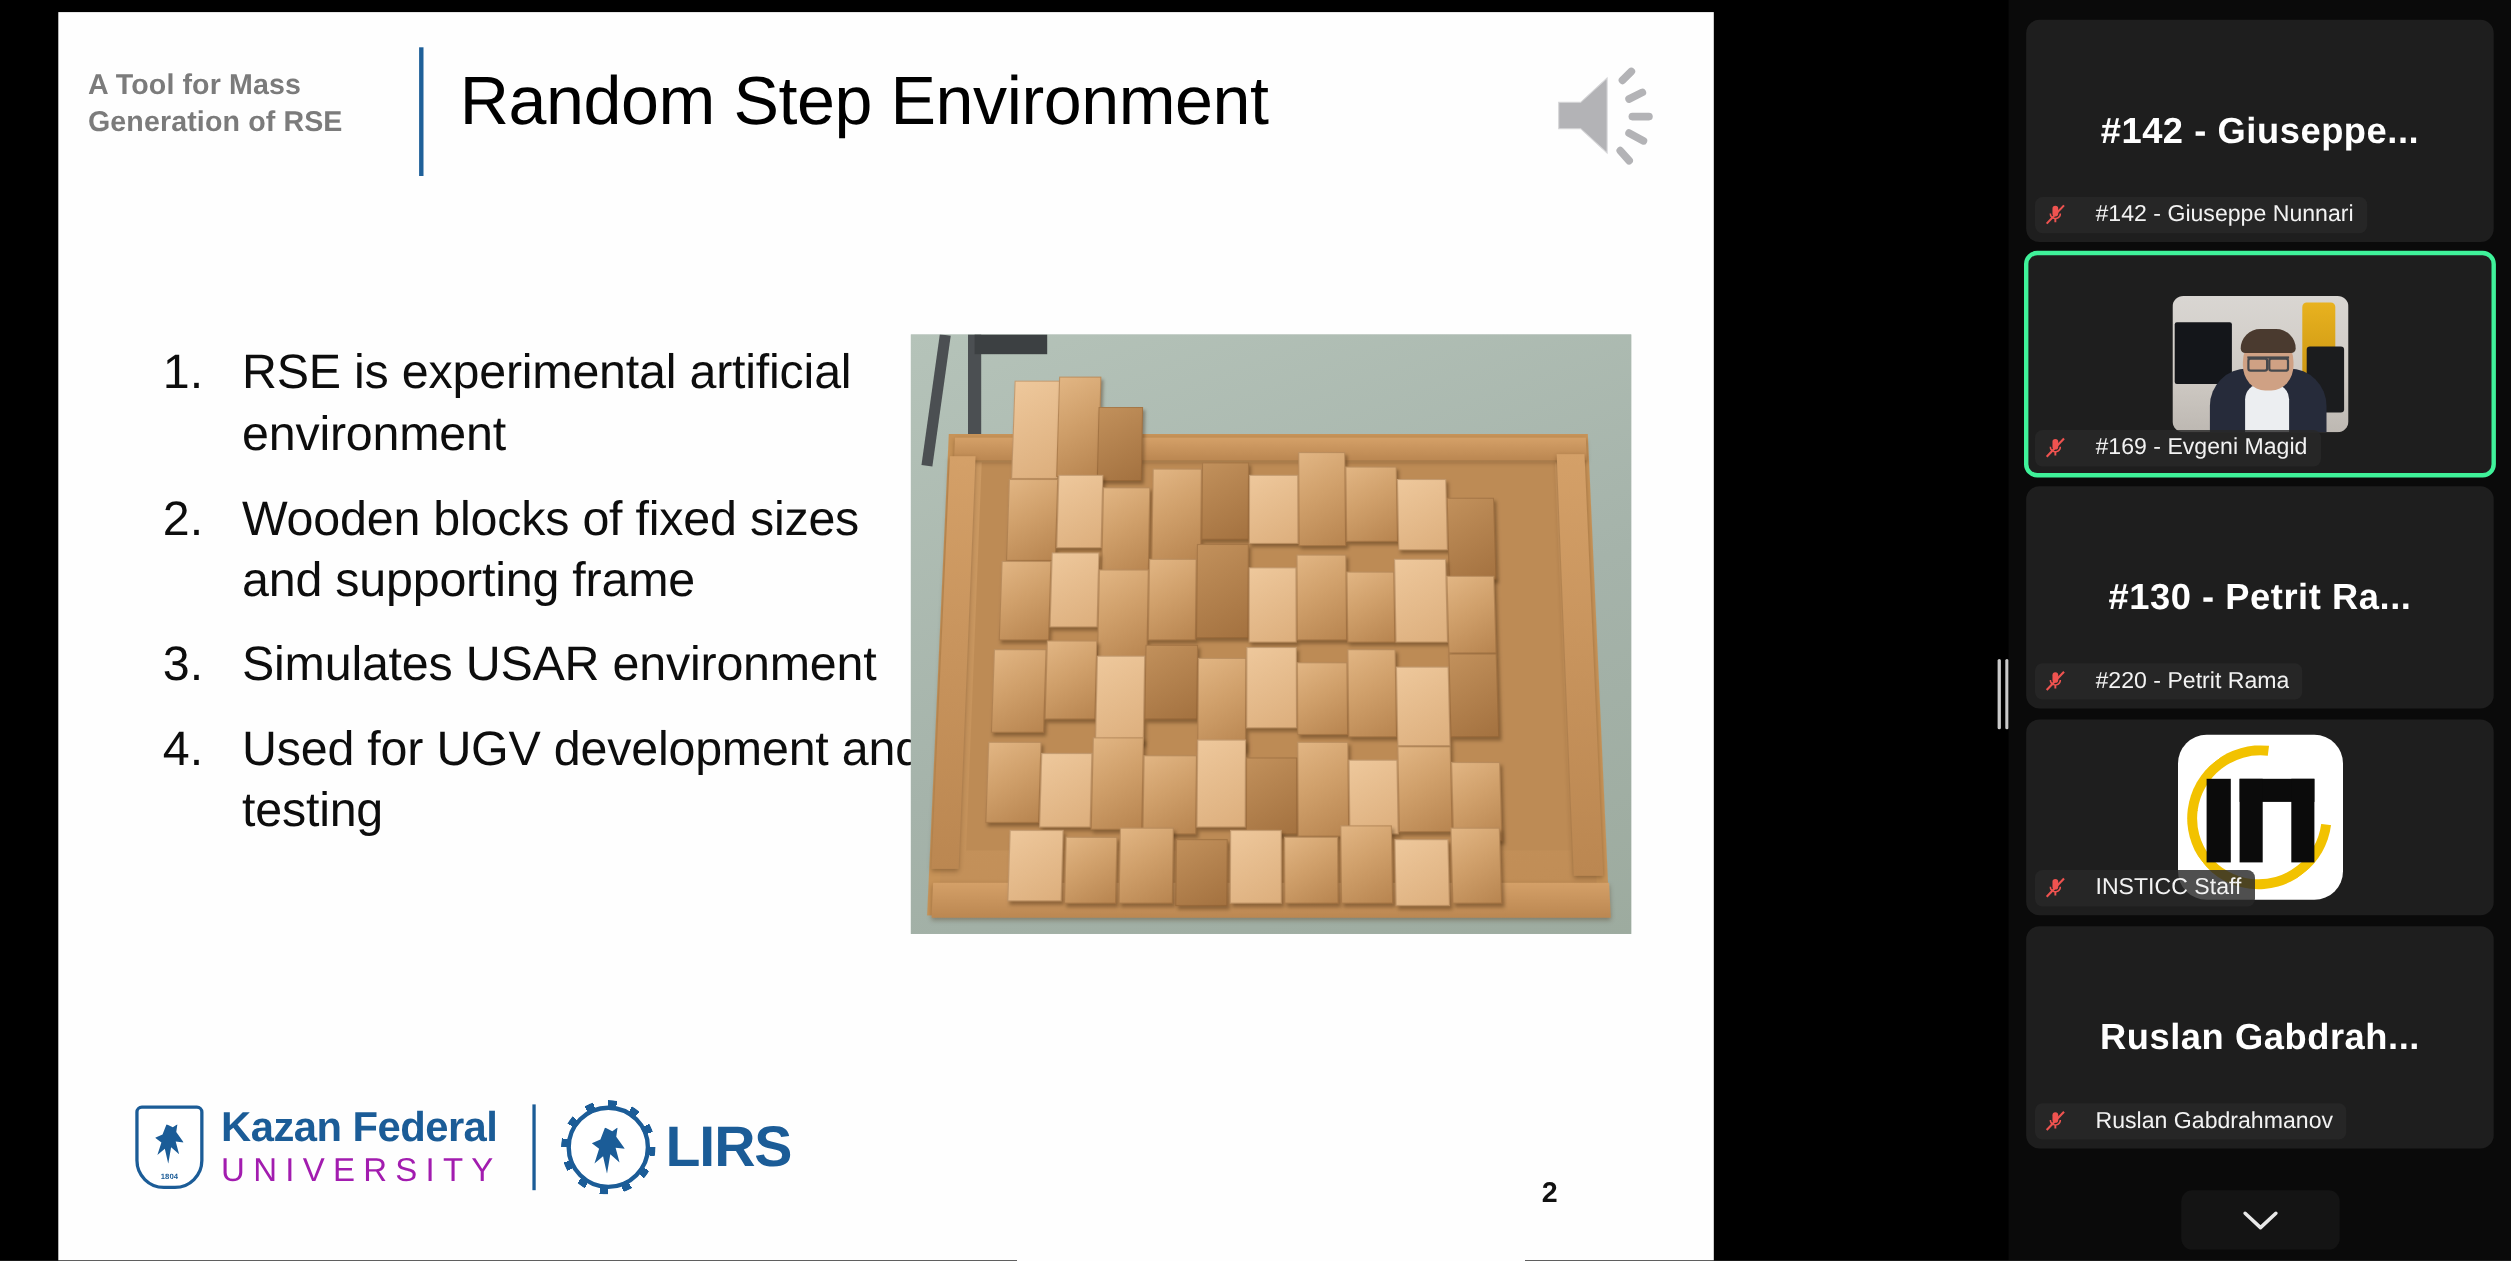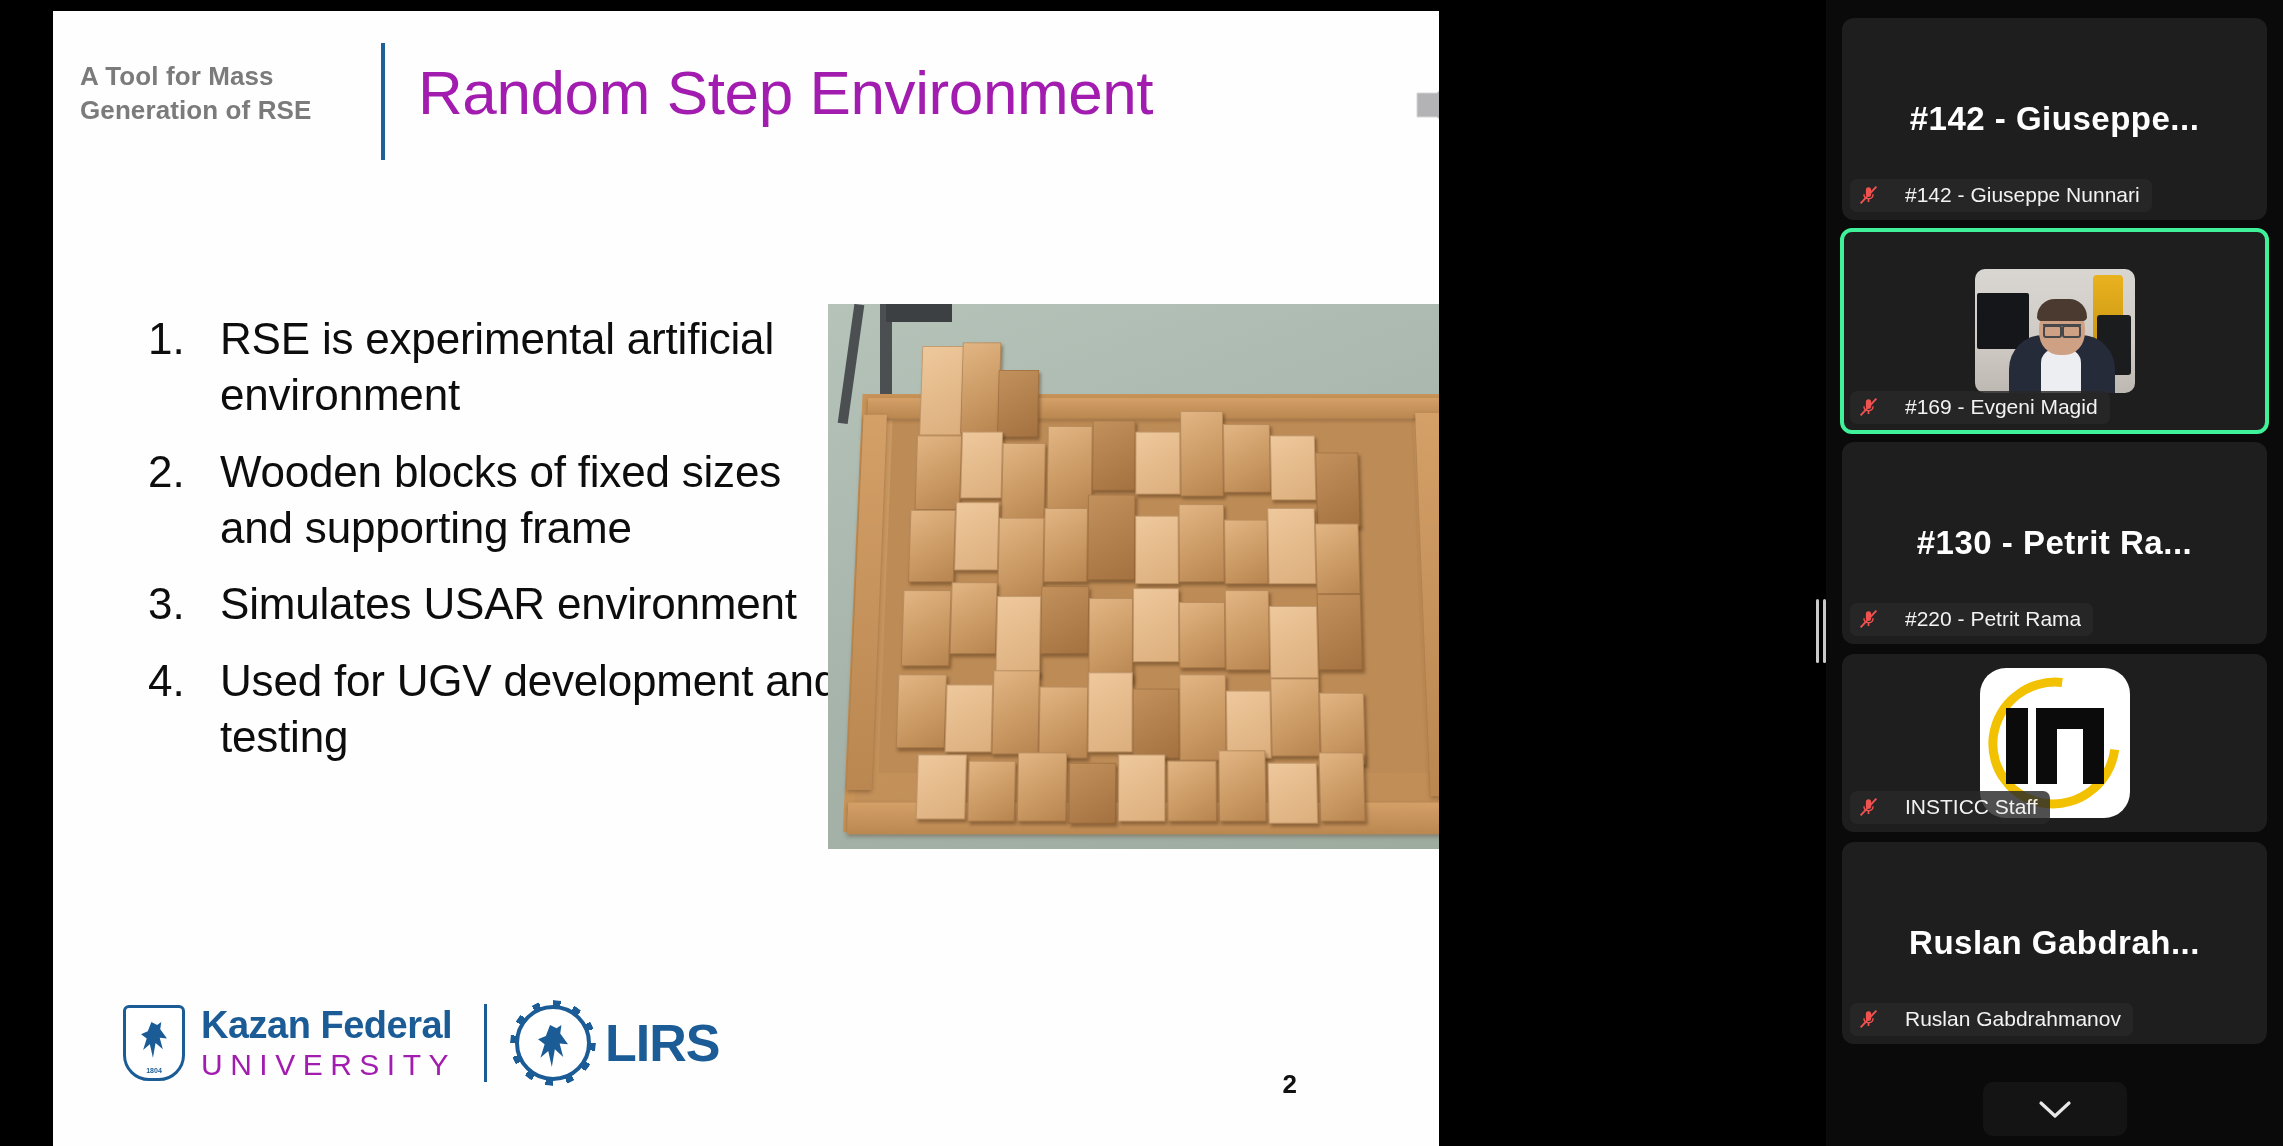--- a/index.html
+++ b/index.html
@@ -10,39 +10,39 @@
     overflow:hidden; position:relative;
   }
 
   
   #stage {
     position:absolute; left:0; top:0; width:1826px; height:1146px;
     background:#000;
   }
   #slide {
     position:absolute; left:53px; top:11px;
-    width:1386px; height:1135px;
+    width:1505px; height:1135px;
     background:#fefefe;
     overflow:hidden;
   }
 
   
   .slide-header { position:absolute; left:0; top:0; width:100%; height:180px; }
   .kicker {
     position:absolute; left:27px; top:48px; width:255px;
     font-size:26px; font-weight:bold; color:#7b7b7b;
     line-height:1.32; letter-spacing:.1px;
   }
   .kicker-rule {
     position:absolute; left:328px; top:32px; width:4px; height:117px;
     background:#1f6099;
   }
   .slide-title {
     position:absolute; left:365px; top:46px;
-    font-size:62px; color:#a21caf; font-weight:normal;
+    font-size:62px; color:#000000; font-weight:normal;
     letter-spacing:-.4px; white-space:nowrap;
   }
   .speaker-icon { position:absolute; left:1356px; top:48px; width:110px; height:92px; }
 
   
   .body-list {
     position:absolute; left:95px; top:300px; width:700px;
   }
   .li { display:flex; margin-bottom:20px; }
   .li-num {

